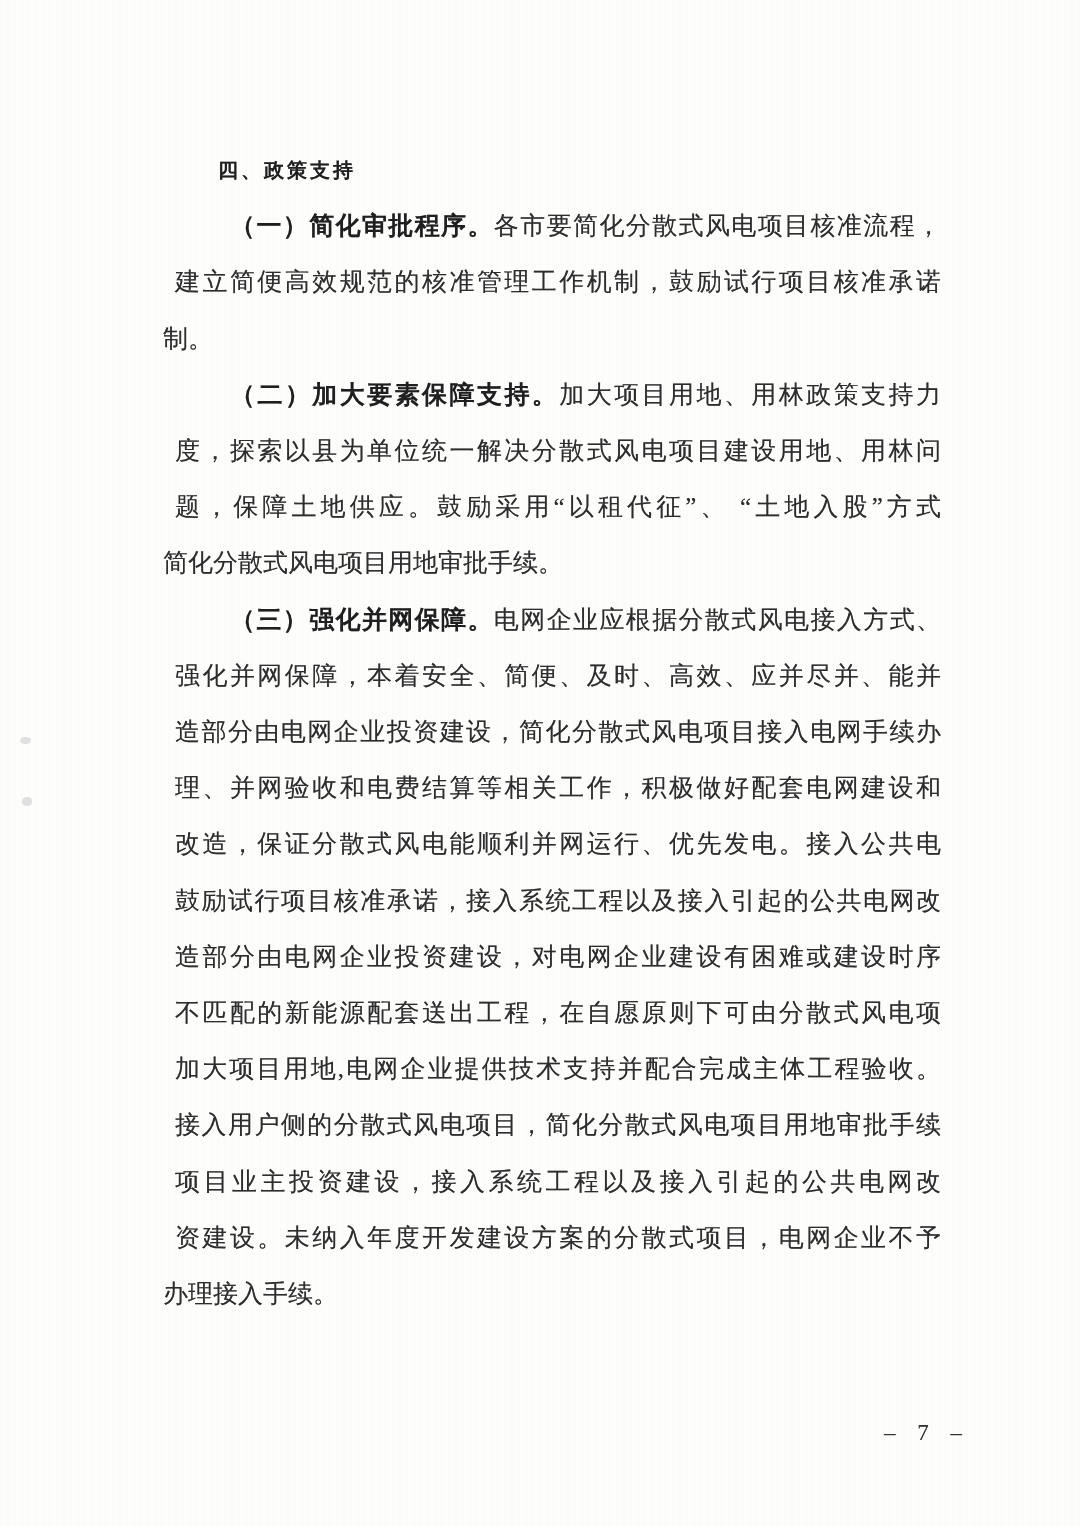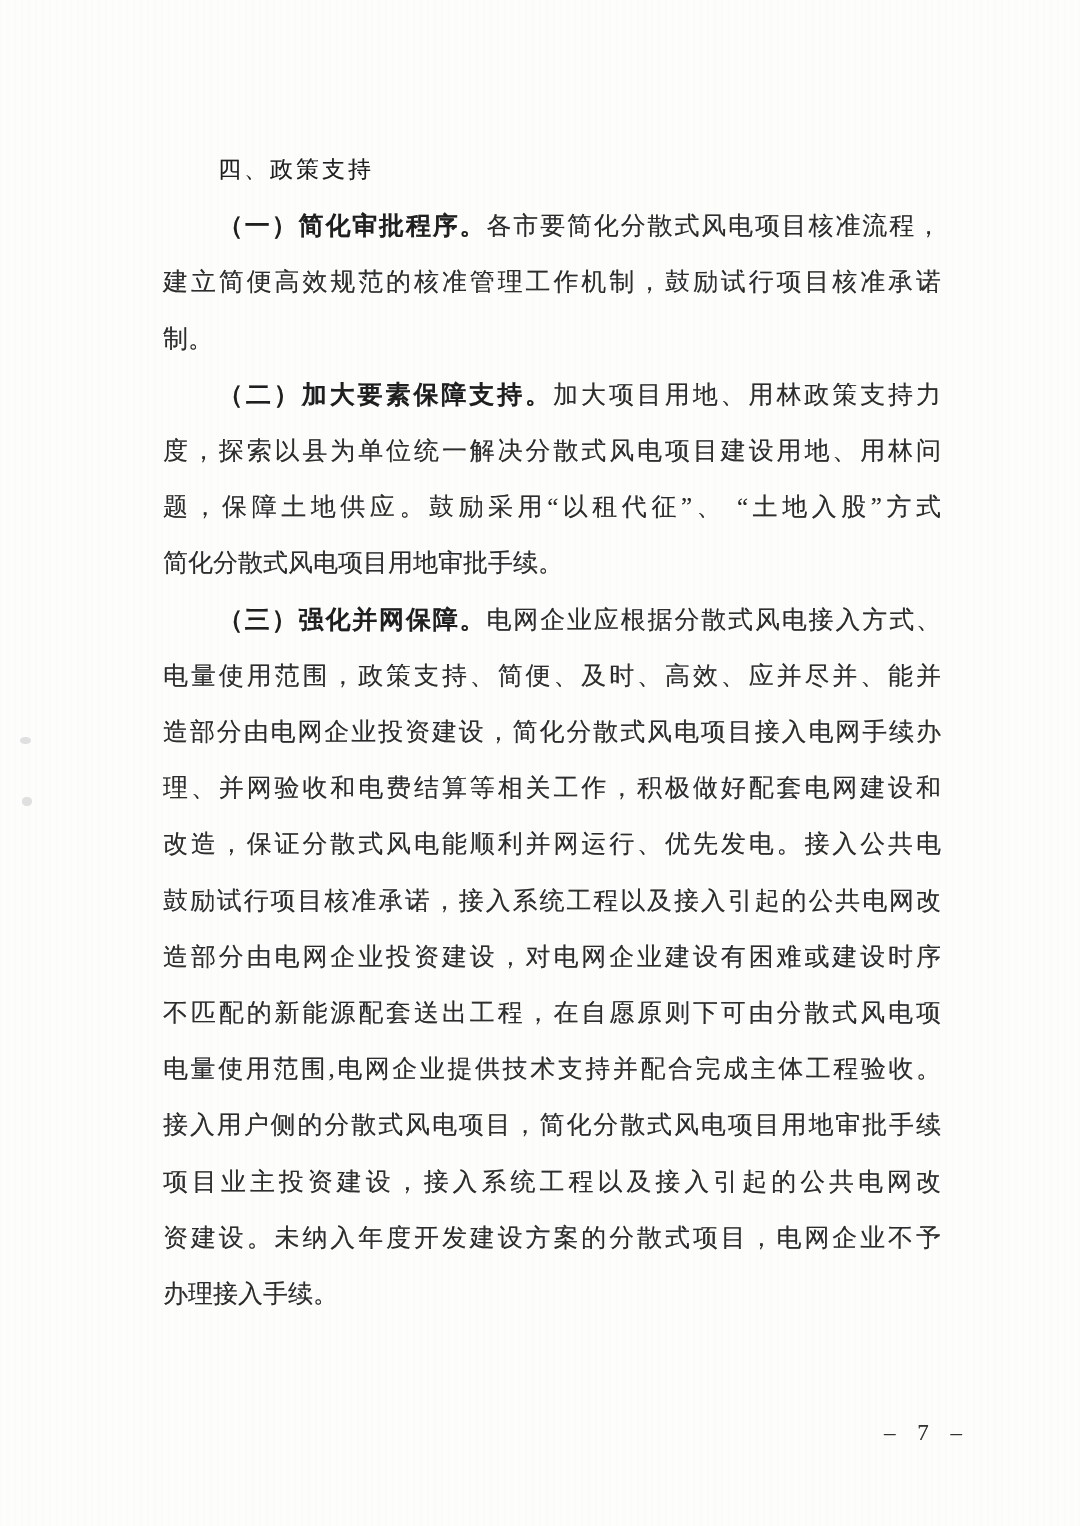--- a/index.html
+++ b/index.html
@@ -35,27 +35,28 @@
     font-size: 25px;
     line-height: 56.2px;
     text-shadow: 0 0 0.6px rgba(40,40,40,0.45);
   }
   .line {
     white-space: normal;
   }
   .fill {
     text-align: justify;
     text-align-last: justify;
+    margin-left: 12px;
   }
   .indent {
     text-indent: 55px;
   }
   .head {
-    font-weight: normal;
-    font-size: 23px;
+    font-weight: bold;
+    font-size: 20px;
     color: #1f1f1f;
     letter-spacing: 3px;
   }
   .b {
     font-weight: bold;
     color: #1f1f1f;
   }
   .pagenum {
     position: absolute;
     left: 872px;
@@ -96,28 +97,28 @@
     <div class="line indent fill"><span class="b">（一）简化审批程序。</span><span>各市要简化分散式风电项目核准流程，</span></div>
     <div class="line fill">建立简便高效规范的核准管理工作机制，鼓励试行项目核准承诺</div>
     <div class="line">制。</div>
 
     <div class="line indent fill"><span class="b">（二）加大要素保障支持。</span><span>加大项目用地、用林政策支持力</span></div>
     <div class="line fill">度，探索以县为单位统一解决分散式风电项目建设用地、用林问</div>
     <div class="line fill">题，保障土地供应。鼓励采用“以租代征”、 “土地入股”方式</div>
     <div class="line">简化分散式风电项目用地审批手续。</div>
 
     <div class="line indent fill"><span class="b">（三）强化并网保障。</span><span>电网企业应根据分散式风电接入方式、</span></div>
-    <div class="line fill">电量使用范围，政策支持、简便、及时、高效、应并尽并、能并</div>
+    <div class="line fill">强化并网保障，本着安全、简便、及时、高效、应并尽并、能并</div>
     <div class="line fill">造部分由电网企业投资建设，简化分散式风电项目接入电网手续办</div>
     <div class="line fill">理、并网验收和电费结算等相关工作，积极做好配套电网建设和</div>
     <div class="line fill">改造，保证分散式风电能顺利并网运行、优先发电。接入公共电</div>
     <div class="line fill">鼓励试行项目核准承诺，接入系统工程以及接入引起的公共电网改</div>
     <div class="line fill">造部分由电网企业投资建设，对电网企业建设有困难或建设时序</div>
     <div class="line fill">不匹配的新能源配套送出工程，在自愿原则下可由分散式风电项</div>
-    <div class="line fill">电量使用范围,电网企业提供技术支持并配合完成主体工程验收。</div>
+    <div class="line fill">加大项目用地,电网企业提供技术支持并配合完成主体工程验收。</div>
     <div class="line fill">接入用户侧的分散式风电项目，简化分散式风电项目用地审批手续</div>
     <div class="line fill">项目业主投资建设，接入系统工程以及接入引起的公共电网改</div>
     <div class="line fill">资建设。未纳入年度开发建设方案的分散式项目，电网企业不予</div>
     <div class="line">办理接入手续。</div>
 
   </div>
 
   <div class="pagenum">– 7 –</div>
 
   <div class="speck s1"></div>

